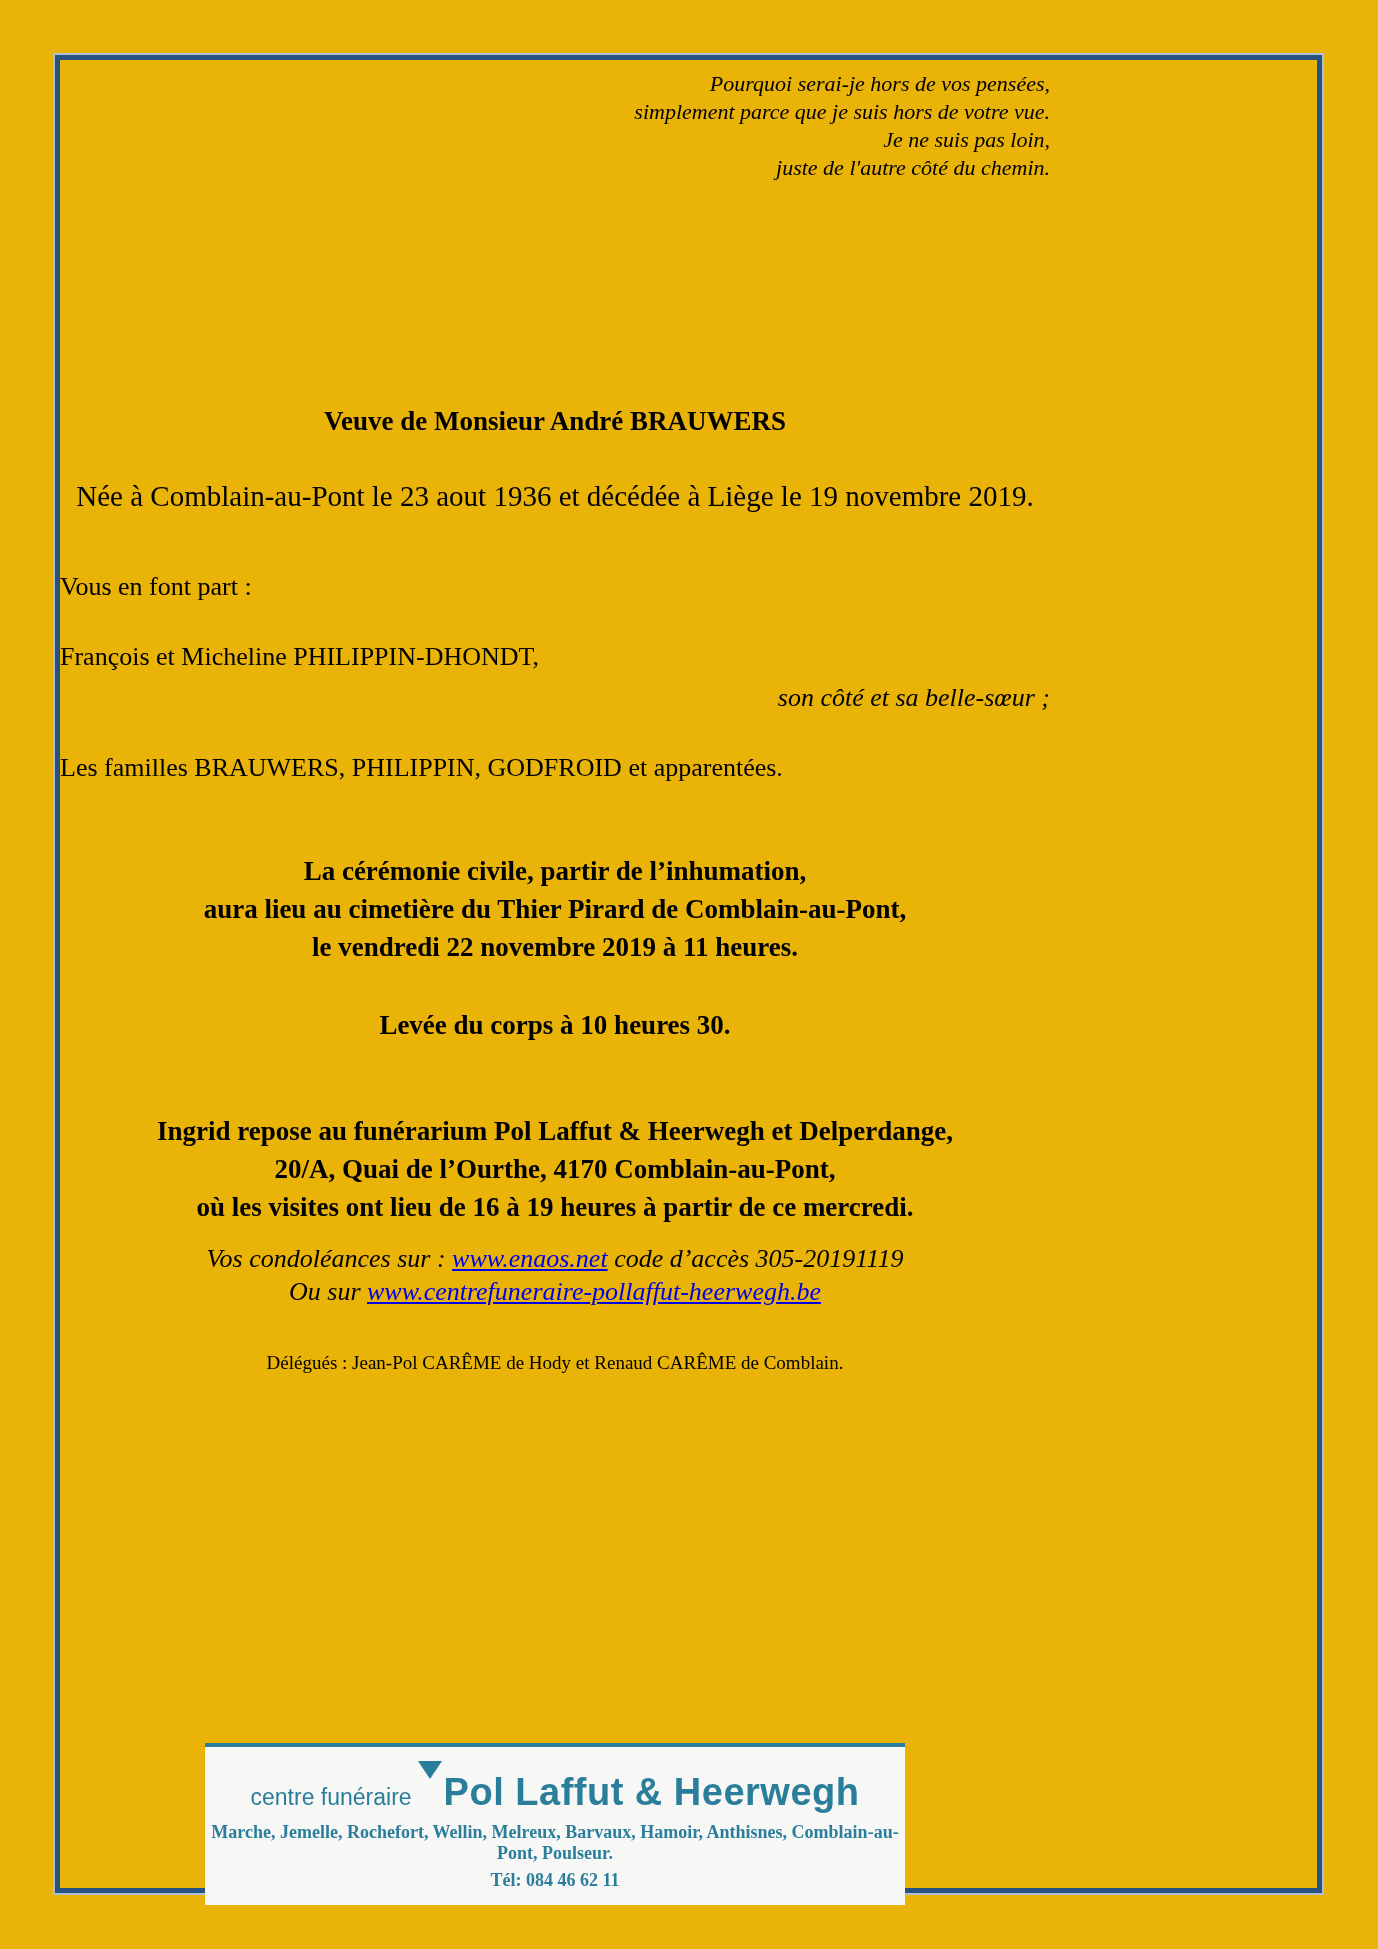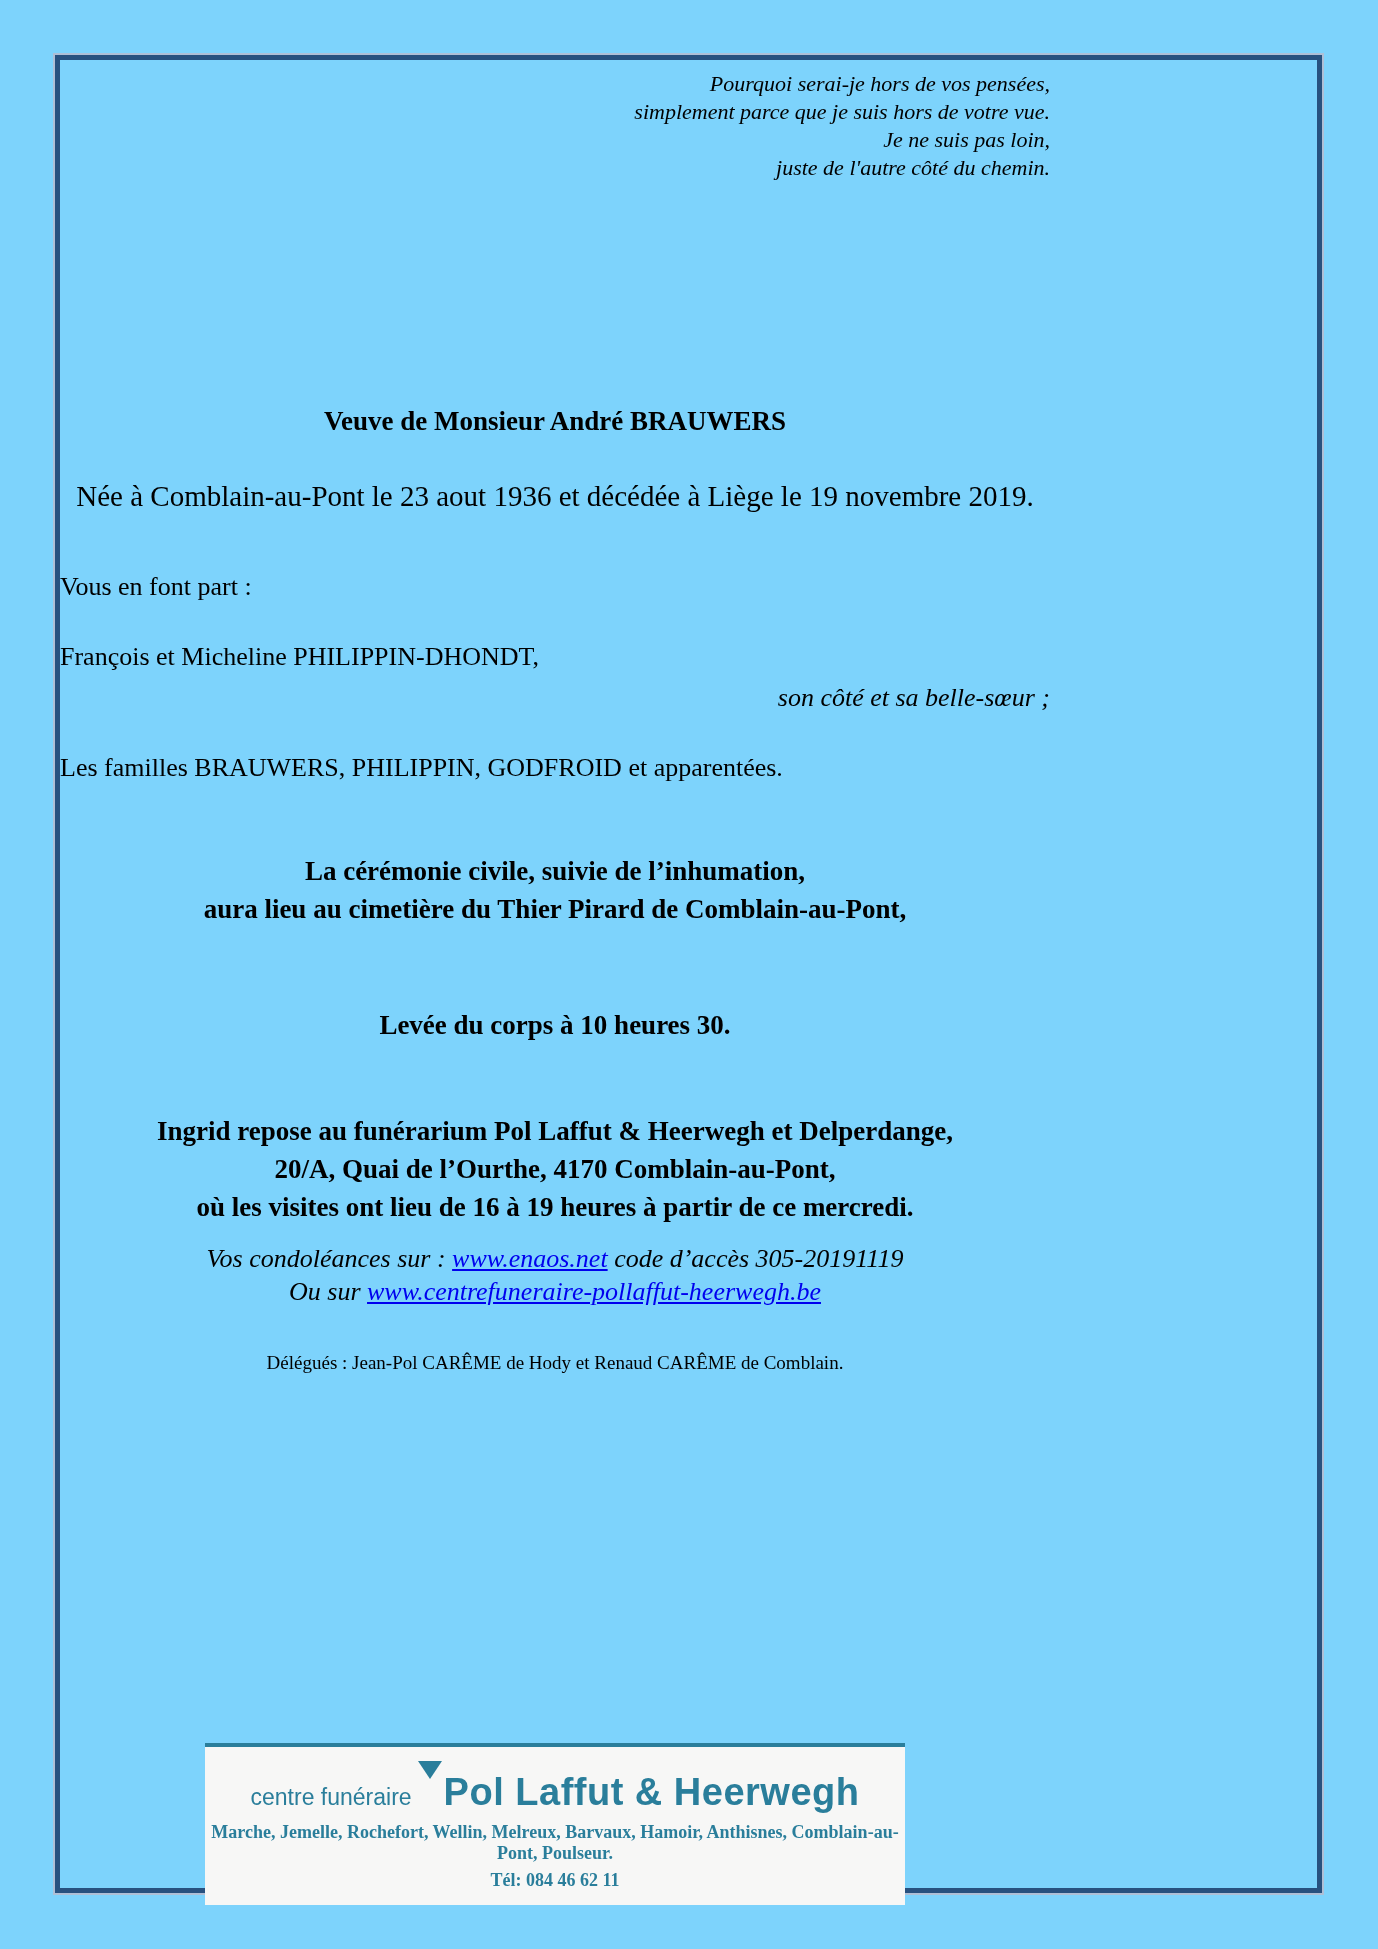--- a/index.html
+++ b/index.html
@@ -4,21 +4,21 @@
 <style>
   html, body {
     margin: 0;
     padding: 0;
     background: #ffffff;
   }
   .page {
     position: relative;
     width: 1378px;
     height: 1949px;
-    background: #7dd3fc;
+    background: #eab308;
     font-family: "Liberation Serif", "DejaVu Serif", serif;
     color: #000000;
     overflow: hidden;
   }
   .frame {
     position: absolute;
     left: 55px;
     top: 55px;
     width: 1267px;
     height: 1838px;
@@ -189,22 +189,23 @@
 
   <div class="block intro-line">Vous en font part :</div>
 
   <div class="block family-line">François et Micheline PHILIPPIN-DHONDT,</div>
 
   <div class="block family-relation">son côté et sa belle-sœur ;</div>
 
   <div class="block families-line">Les familles BRAUWERS, PHILIPPIN, GODFROID et apparentées.</div>
 
   <div class="block ceremony-block">
-    <div>La cérémonie civile, suivie de l’inhumation,</div>
+    <div>La cérémonie civile, partir de l’inhumation,</div>
     <div>aura lieu au cimetière du Thier Pirard de Comblain-au-Pont,</div>
+    <div>le vendredi 22 novembre 2019 à 11 heures.</div>
   </div>
 
   <div class="block levee-line">Levée du corps à 10 heures 30.</div>
 
   <div class="block repose-block">
     <div>Ingrid repose au funérarium Pol Laffut &amp; Heerwegh et Delperdange,</div>
     <div>20/A, Quai de l’Ourthe, 4170 Comblain-au-Pont,</div>
     <div>où les visites ont lieu de 16 à 19 heures à partir de ce mercredi.</div>
   </div>
 

